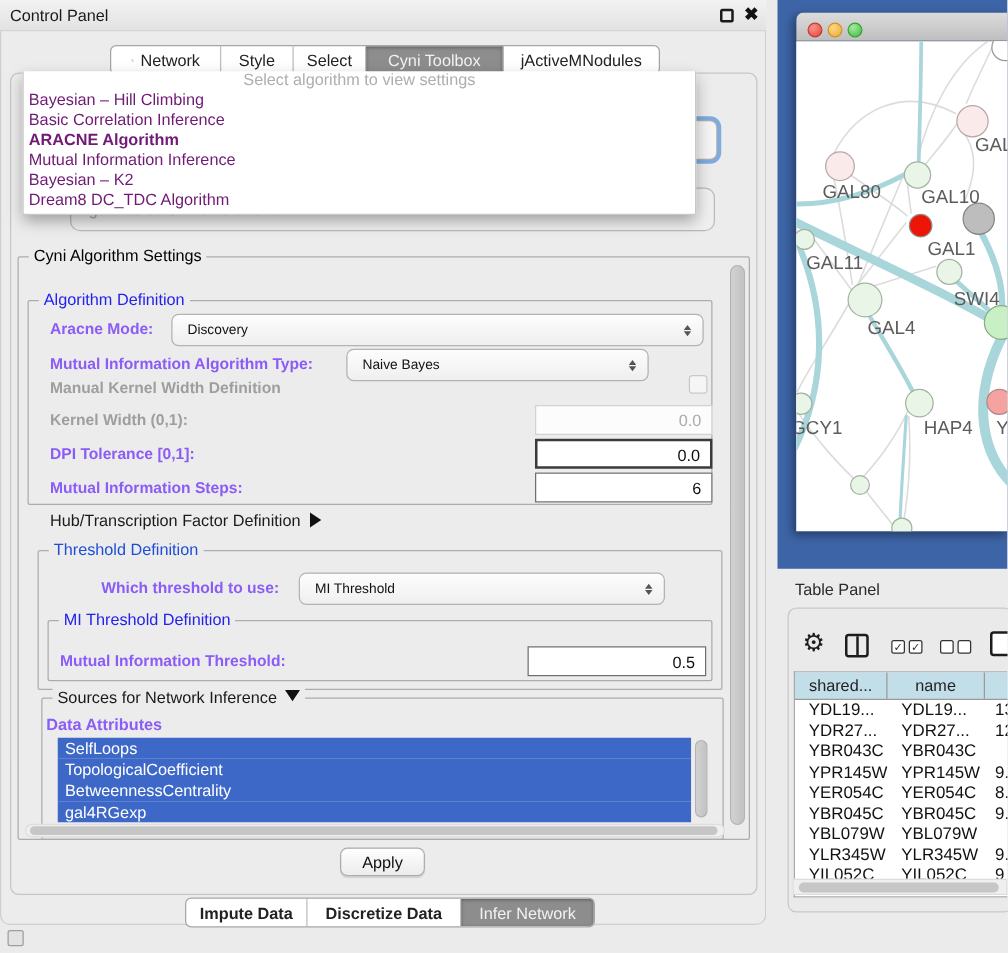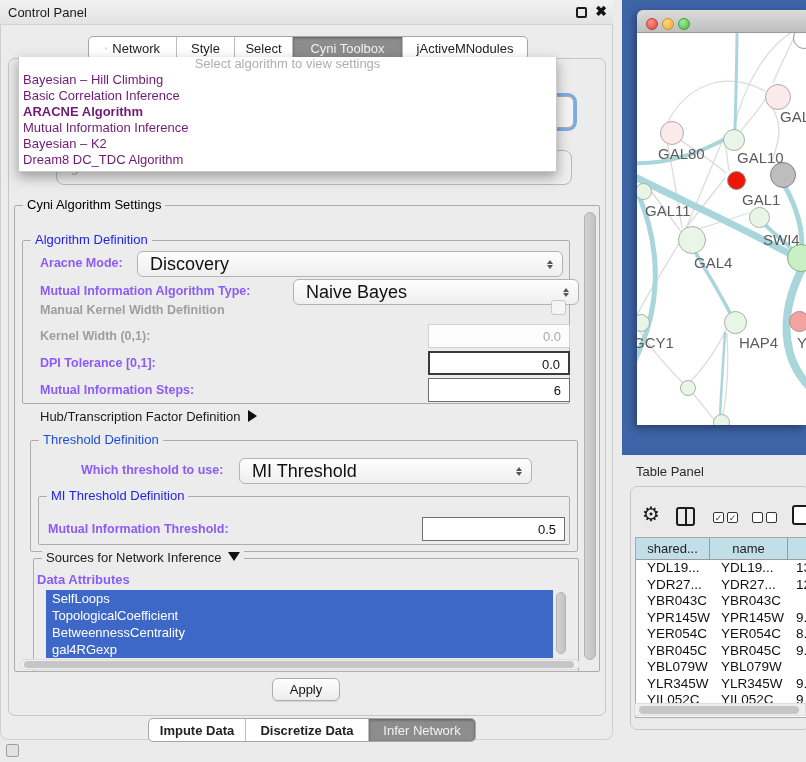--- a/index.html
+++ b/index.html
@@ -38,21 +38,21 @@
   .group { border:1px solid #ACACAC; border-radius:2px; }
   .gtitle { position:absolute; top:-9px; left:8px; background:#ECECEC; padding:0 4px; font-size:13px; white-space:nowrap; }
   .gt-blue { color:#2222EE; }
   .gt-green { color:#1d4ed8; }
 
   .lbl { position:absolute; font-size:13px; color:#8b5cf6; white-space:nowrap; }
   .lbl.b { font-weight:bold; font-size:12.5px; }
   .lbl.dis { color:#9E9E9E; }
 
   
-  .combo { position:absolute; height:26px; background:linear-gradient(#FDFDFD,#EFEFEF); border:1px solid #B3B3B3; border-radius:6px; display:flex; align-items:center; font-size:18px; color:#111; }
+  .combo { position:absolute; height:26px; background:linear-gradient(#FDFDFD,#EFEFEF); border:1px solid #B3B3B3; border-radius:6px; display:flex; align-items:center; font-size:11px; color:#111; }
   .combo .cv { padding-left:12px; flex:1; white-space:nowrap; overflow:hidden; }
   .combo .arrows { width:16px; display:flex; flex-direction:column; align-items:center; gap:1px; margin-right:4px; }
   .combo .arrows i { width:0; height:0; border-left:3.5px solid transparent; border-right:3.5px solid transparent; }
   .combo .arrows .up { border-bottom:4px solid #555; }
   .combo .arrows .dn { border-top:4px solid #555; }
 
   
   .tf { position:absolute; height:24px; background:#FFF; font-size:13px; text-align:right; padding:4px 8px 0 0; }
   .tf.dim { border:1px solid #D2D2D2; color:#ABABAB; background:#FCFCFC; }
   .tf.strong { border:2px solid #3A3A3A; color:#111; }
@@ -173,21 +173,21 @@
   <span class="lbl b abs" style="left:40px; top:256px;">Aracne Mode:</span>
   <div class="combo" style="left:137px; top:251px; width:426px;">
     <span class="cv">Discovery</span>
     <span class="arrows">
         <i class="up"></i>
         <i class="dn"></i>
       </span>
   </div>
 
   <span class="lbl b abs" style="left:40px; top:284px;">Mutual Information Algorithm Type:</span>
-  <div class="combo" style="left:277px; top:279px; width:286px;margin-left:16px;">
+  <div class="combo" style="left:277px; top:279px; width:242px;">
     <span class="cv">Naive Bayes</span>
     <span class="arrows">
         <i class="up"></i>
         <i class="dn"></i>
       </span>
   </div>
 
   <span class="lbl b dis abs" style="left:40px; top:303px;">Manual Kernel Width Definition</span>
   <span class="cb" style="left:551px; top:300px;"></span>
 

